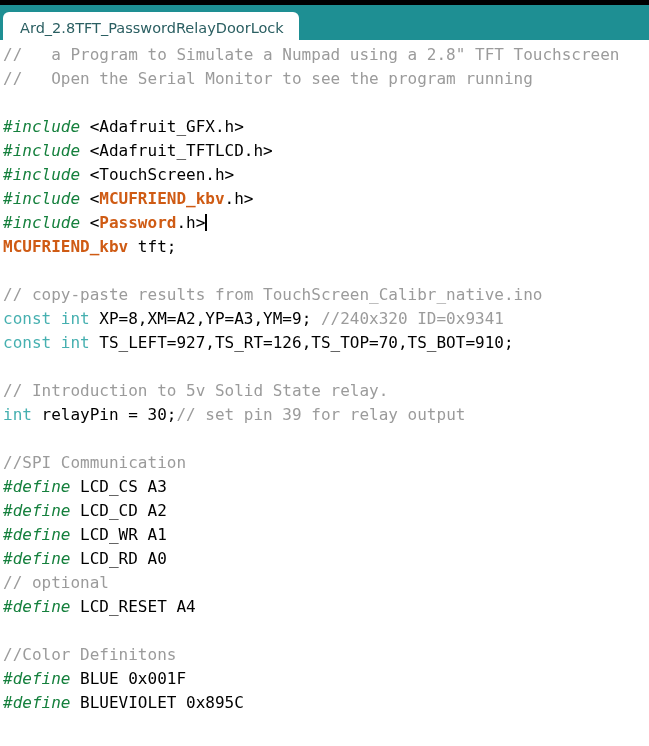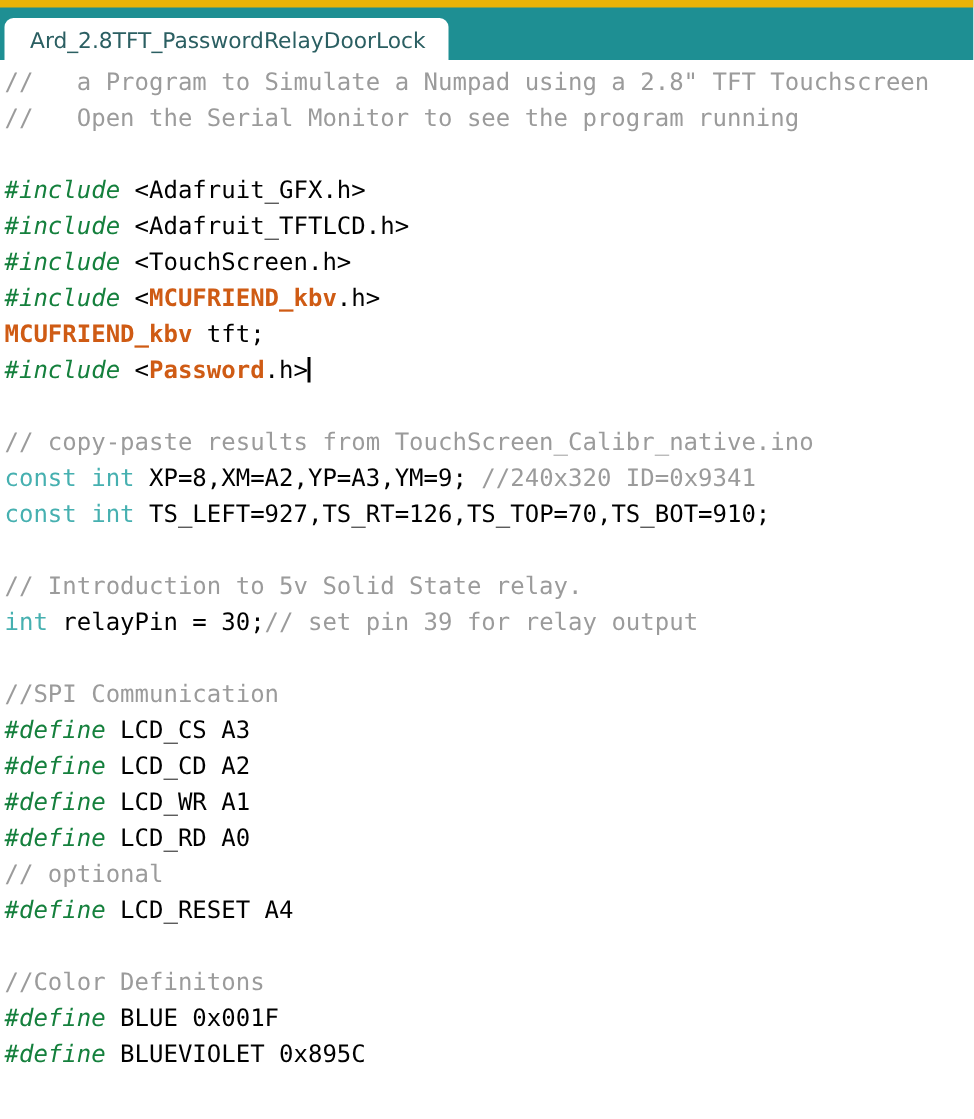--- a/index.html
+++ b/index.html
@@ -22,21 +22,21 @@
     background: #ffffff;
     overflow: hidden;
   }
 
   
   #tab-bar {
     position: relative;
     height: 40px;
     background: #1e8f93;
     box-sizing: border-box;
-    border-top: 5px solid #eab308;
+    border-top: 5px solid #000000;
     text-align: center;
   }
   .sketch-tab {
     position: absolute;
     left: 3px;
     top: 7px;
     height: 33px;
     padding: 0 15px 0 17px;
     background: #ffffff;
     border-radius: 6px 6px 0 0;
@@ -105,22 +105,22 @@
 
   <div id="editor">
     <div id="code-area">
         <div class="code-line"><span class="tok-comment">//   a Program to Simulate a Numpad using a 2.8" TFT Touchscreen</span></div>
         <div class="code-line"><span class="tok-comment">//   Open the Serial Monitor to see the program running</span></div>
         <div class="code-line">&nbsp;</div>
         <div class="code-line"><span class="tok-preproc">#include</span><span class="tok-plain"> &lt;Adafruit_GFX.h&gt;</span></div>
         <div class="code-line"><span class="tok-preproc">#include</span><span class="tok-plain"> &lt;Adafruit_TFTLCD.h&gt;</span></div>
         <div class="code-line"><span class="tok-preproc">#include</span><span class="tok-plain"> &lt;TouchScreen.h&gt;</span></div>
         <div class="code-line"><span class="tok-preproc">#include</span><span class="tok-plain"> &lt;</span><span class="tok-lib">MCUFRIEND_kbv</span><span class="tok-plain">.h&gt;</span></div>
+        <div class="code-line"><span class="tok-preproc">#include</span><span class="tok-plain"> &lt;</span><span class="tok-lib">Password</span><span class="tok-plain">.h&gt;</span><span class="caret"></span></div>
         <div class="code-line"><span class="tok-lib">MCUFRIEND_kbv</span><span class="tok-plain"> tft;</span></div>
-        <div class="code-line"><span class="tok-preproc">#include</span><span class="tok-plain"> &lt;</span><span class="tok-lib">Password</span><span class="tok-plain">.h&gt;</span><span class="caret"></span></div>
         <div class="code-line">&nbsp;</div>
         <div class="code-line"><span class="tok-comment">// copy-paste results from TouchScreen_Calibr_native.ino</span></div>
         <div class="code-line"><span class="tok-keyword">const int</span><span class="tok-plain"> XP=8,XM=A2,YP=A3,YM=9; </span><span class="tok-comment">//240x320 ID=0x9341</span></div>
         <div class="code-line"><span class="tok-keyword">const int</span><span class="tok-plain"> TS_LEFT=927,TS_RT=126,TS_TOP=70,TS_BOT=910;</span></div>
         <div class="code-line">&nbsp;</div>
         <div class="code-line"><span class="tok-comment">// Introduction to 5v Solid State relay.</span></div>
         <div class="code-line"><span class="tok-keyword">int</span><span class="tok-plain"> relayPin = 30;</span><span class="tok-comment">// set pin 39 for relay output</span></div>
         <div class="code-line">&nbsp;</div>
         <div class="code-line"><span class="tok-comment">//SPI Communication</span></div>
         <div class="code-line"><span class="tok-preproc">#define</span><span class="tok-plain"> LCD_CS A3</span></div>

